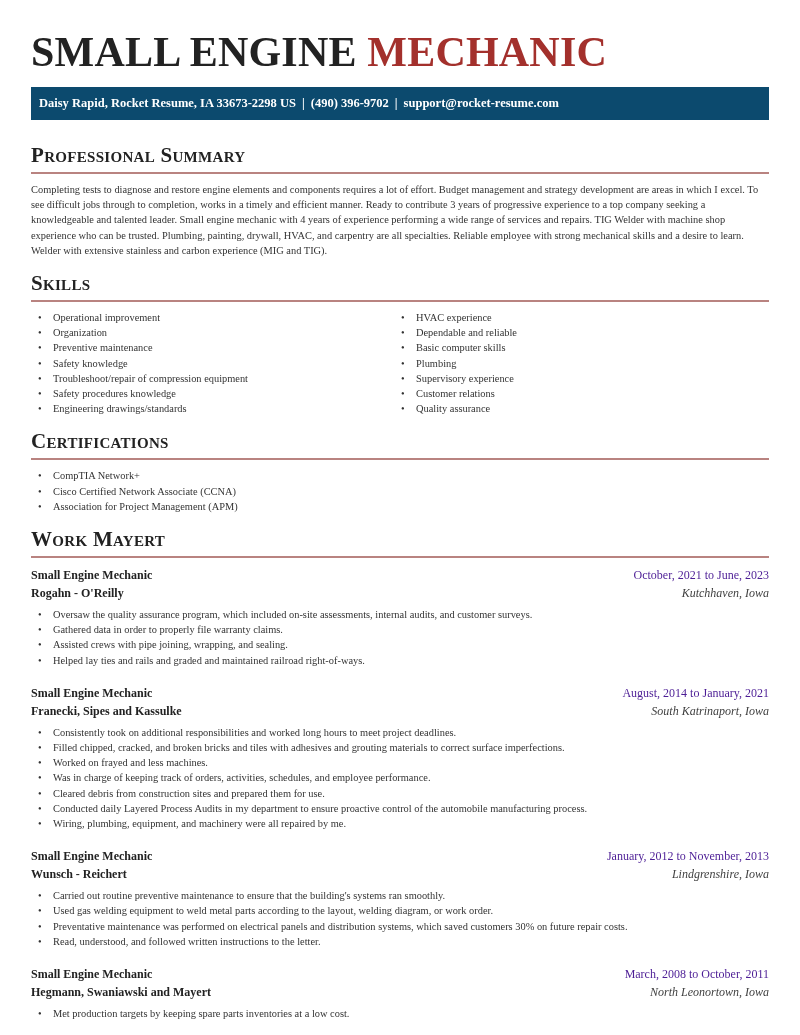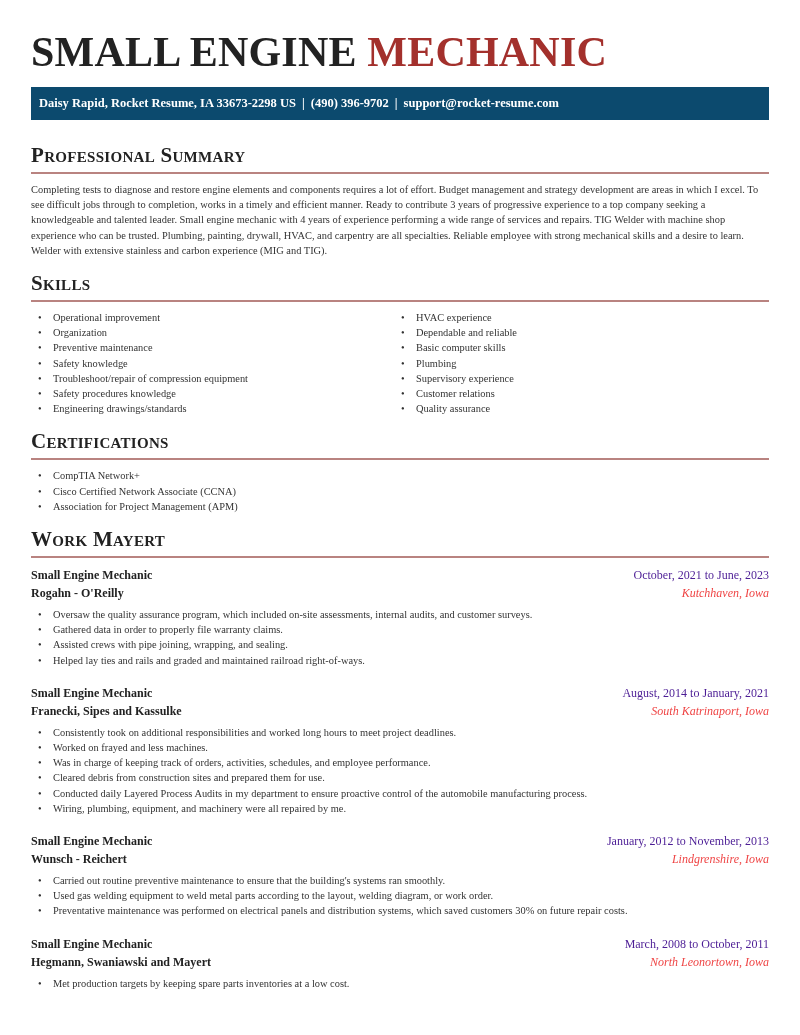--- a/index.html
+++ b/index.html
@@ -104,21 +104,21 @@
     }
     .company {
       font-weight: bold;
       color: #222222;
     }
     .dates {
       color: #4c1d95;
     }
     .location {
       font-style: italic;
-      color: #ef4444;
+      color: #404040;
     }
     .job-bullets {
       margin-top: 5px;
     }
   </style>
 </head>
 <body>
 
 <div class="page">
 
@@ -194,20 +194,21 @@
       <div class="job-row">
         <span class="job-title">Small Engine Mechanic</span>
         <span class="dates">August, 2014 to January, 2021</span>
       </div>
       <div class="job-row">
         <span class="company">Franecki, Sipes and Kassulke</span>
         <span class="location">South Katrinaport, Iowa</span>
       </div>
       <ul class="job-bullets">
         <li>Consistently took on additional responsibilities and worked long hours to meet project deadlines.</li>
+        <li>Filled chipped, cracked, and broken bricks and tiles with adhesives and grouting materials to correct surface imperfections.</li>
         <li>Worked on frayed and less machines.</li>
         <li>Was in charge of keeping track of orders, activities, schedules, and employee performance.</li>
         <li>Cleared debris from construction sites and prepared them for use.</li>
         <li>Conducted daily Layered Process Audits in my department to ensure proactive control of the automobile manufacturing process.</li>
         <li>Wiring, plumbing, equipment, and machinery were all repaired by me.</li>
       </ul>
     </div>
 
     <div class="job" style="margin-top:16px;">
       <div class="job-row">
@@ -215,20 +216,21 @@
         <span class="dates">January, 2012 to November, 2013</span>
       </div>
       <div class="job-row">
         <span class="company">Wunsch - Reichert</span>
         <span class="location">Lindgrenshire, Iowa</span>
       </div>
       <ul class="job-bullets">
         <li>Carried out routine preventive maintenance to ensure that the building's systems ran smoothly.</li>
         <li>Used gas welding equipment to weld metal parts according to the layout, welding diagram, or work order.</li>
         <li>Preventative maintenance was performed on electrical panels and distribution systems, which saved customers 30% on future repair costs.</li>
+        <li>Read, understood, and followed written instructions to the letter.</li>
       </ul>
     </div>
 
     <div class="job" style="margin-top:16px;">
       <div class="job-row">
         <span class="job-title">Small Engine Mechanic</span>
         <span class="dates">March, 2008 to October, 2011</span>
       </div>
       <div class="job-row">
         <span class="company">Hegmann, Swaniawski and Mayert</span>

